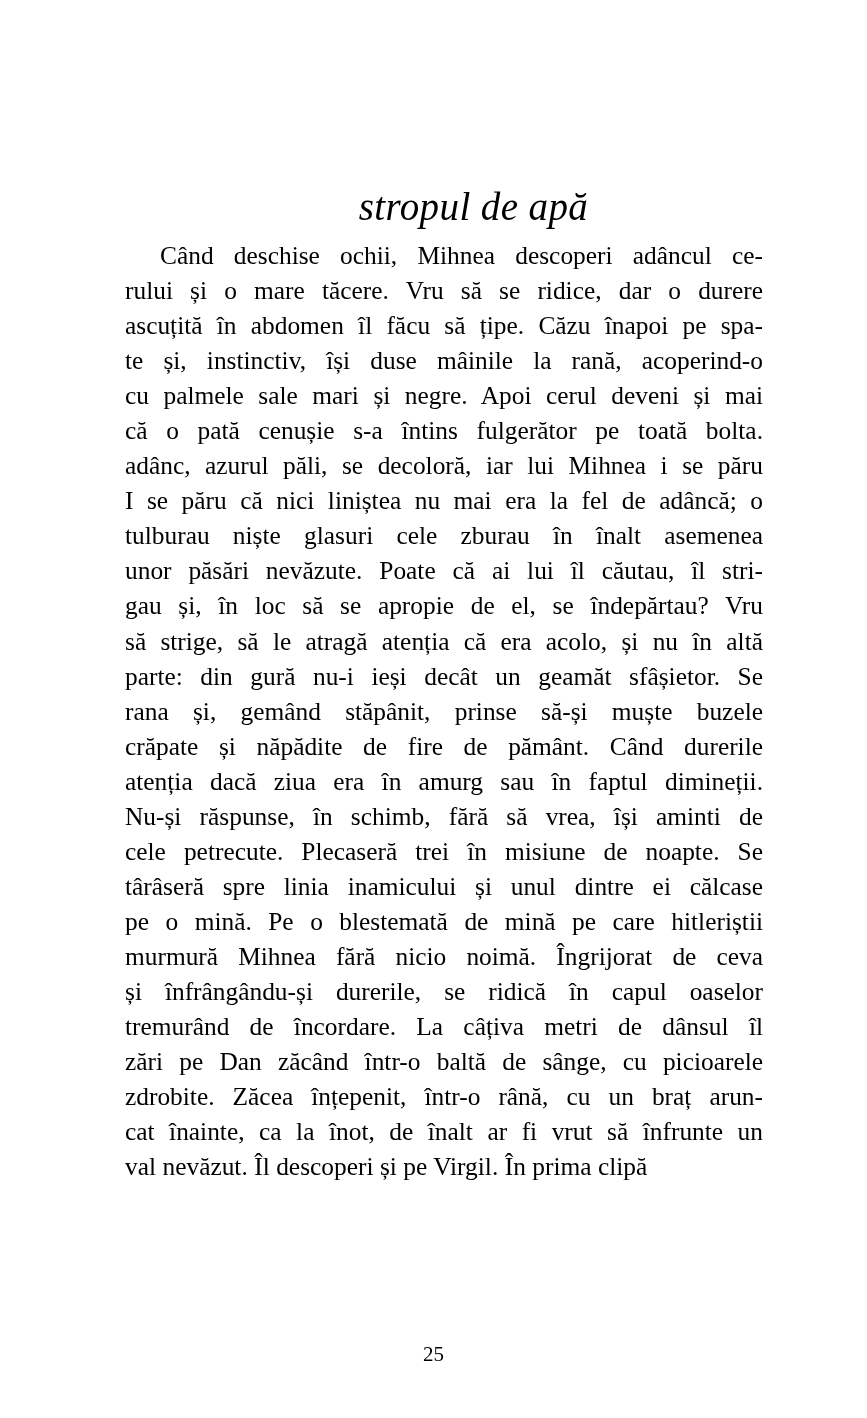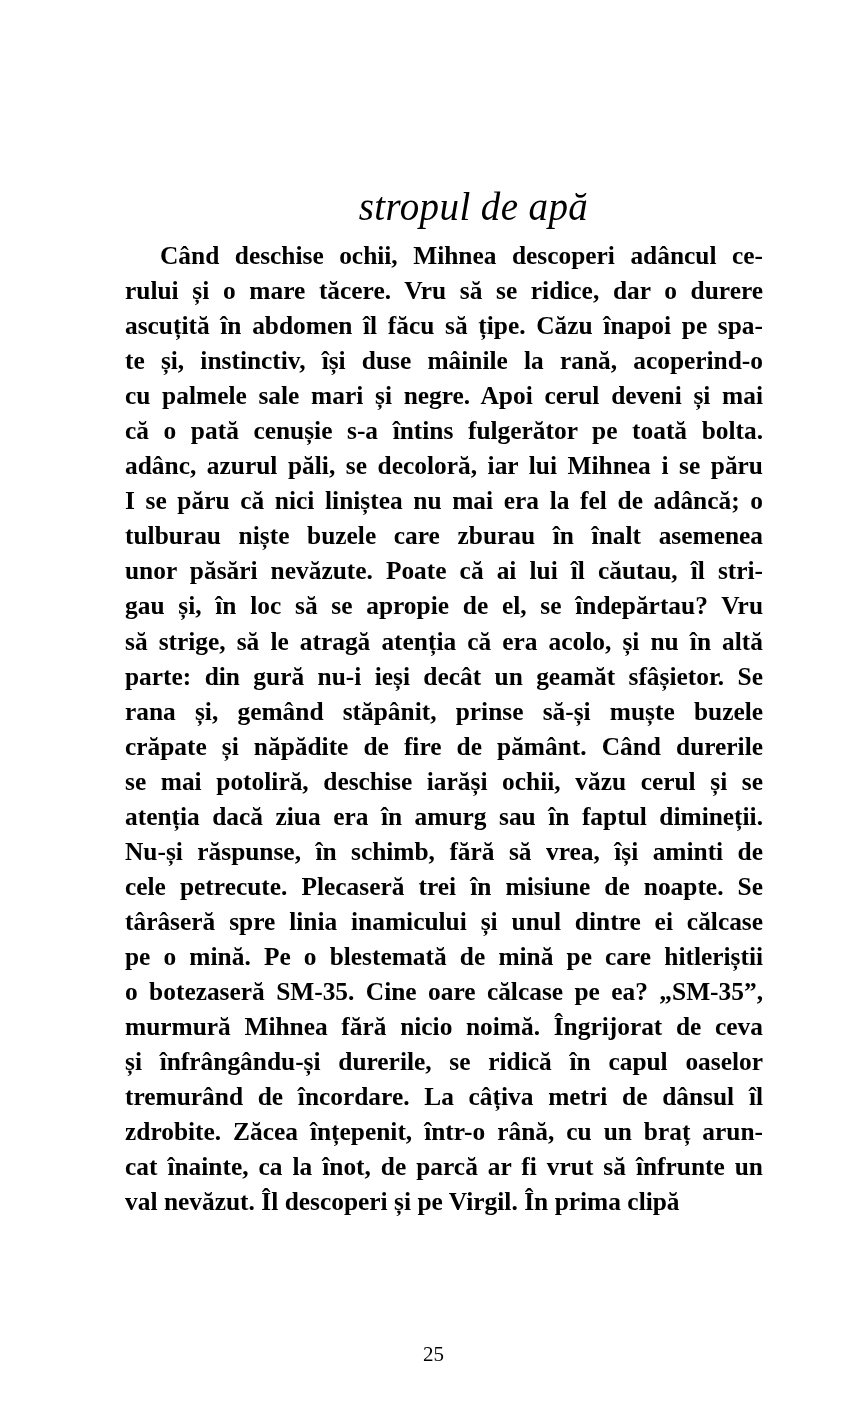--- a/index.html
+++ b/index.html
@@ -54,21 +54,20 @@
     hyphens: manual;
     word-spacing: 0.1px;
   }
 
   
   .line {
     display: block;
     text-align: justify;
     text-align-last: justify;
     white-space: pre-wrap;
-    font-weight: bold;
   }
   .line.last {
     text-align-last: left;
   }
   .line.indent {
     text-indent: 35px;
   }
 
   
   .folio {
@@ -91,38 +90,37 @@
   <div class="textblock">
     <p class="para" id="para-1">
         <span class="line indent">Când deschise ochii, Mihnea descoperi adâncul ce-</span>
         <span class="line">rului și o mare tăcere. Vru să se ridice, dar o durere</span>
         <span class="line">ascuțită în abdomen îl făcu să țipe. Căzu înapoi pe spa-</span>
         <span class="line">te și, instinctiv, își duse mâinile la rană, acoperind-o</span>
         <span class="line">cu palmele sale mari și negre. Apoi cerul deveni și mai</span>
         <span class="line">că o pată cenușie s-a întins fulgerător pe toată bolta.</span>
         <span class="line">adânc, azurul păli, se decoloră, iar lui Mihnea i se păru</span>
         <span class="line">I se păru că nici liniștea nu mai era la fel de adâncă; o</span>
-        <span class="line">tulburau niște buzele care zburau în înalt asemenea</span>
+        <span class="line">tulburau niște glasuri cele zburau în înalt asemenea</span>
         <span class="line">unor păsări nevăzute. Poate că ai lui îl căutau, îl stri-</span>
         <span class="line">gau și, în loc să se apropie de el, se îndepărtau? Vru</span>
         <span class="line">să strige, să le atragă atenția că era acolo, și nu în altă</span>
         <span class="line">parte: din gură nu-i ieși decât un geamăt sfâșietor. Se</span>
         <span class="line">rana și, gemând stăpânit, prinse să-și muște buzele</span>
         <span class="line">crăpate și năpădite de fire de pământ. Când durerile</span>
-        <span class="line">se mai potoliră, deschise iarăși ochii, văzu cerul și se</span>
         <span class="line">atenția dacă ziua era în amurg sau în faptul dimineții.</span>
         <span class="line">Nu-și răspunse, în schimb, fără să vrea, își aminti de</span>
         <span class="line">cele petrecute. Plecaseră trei în misiune de noapte. Se</span>
         <span class="line">târâseră spre linia inamicului și unul dintre ei călcase</span>
         <span class="line">pe o mină. Pe o blestemată de mină pe care hitleriștii</span>
-        <span class="line">o botezaseră SM-35. Cine oare călcase pe ea? „SM-35”,</span>
         <span class="line">murmură Mihnea fără nicio noimă. Îngrijorat de ceva</span>
         <span class="line">și înfrângându-și durerile, se ridică în capul oaselor</span>
         <span class="line">tremurând de încordare. La câțiva metri de dânsul îl</span>
+        <span class="line">zări pe Dan zăcând într-o baltă de sânge, cu picioarele</span>
         <span class="line">zdrobite. Zăcea înțepenit, într-o rână, cu un braț arun-</span>
-        <span class="line">cat înainte, ca la înot, de parcă ar fi vrut să înfrunte un</span>
+        <span class="line">cat înainte, ca la înot, de înalt ar fi vrut să înfrunte un</span>
         <span class="line last">val nevăzut. Îl descoperi și pe Virgil. În prima clipă</span>
       </p>
   </div>
 
   <div class="folio">25</div>
 
 </div>
 
 </body></html>

